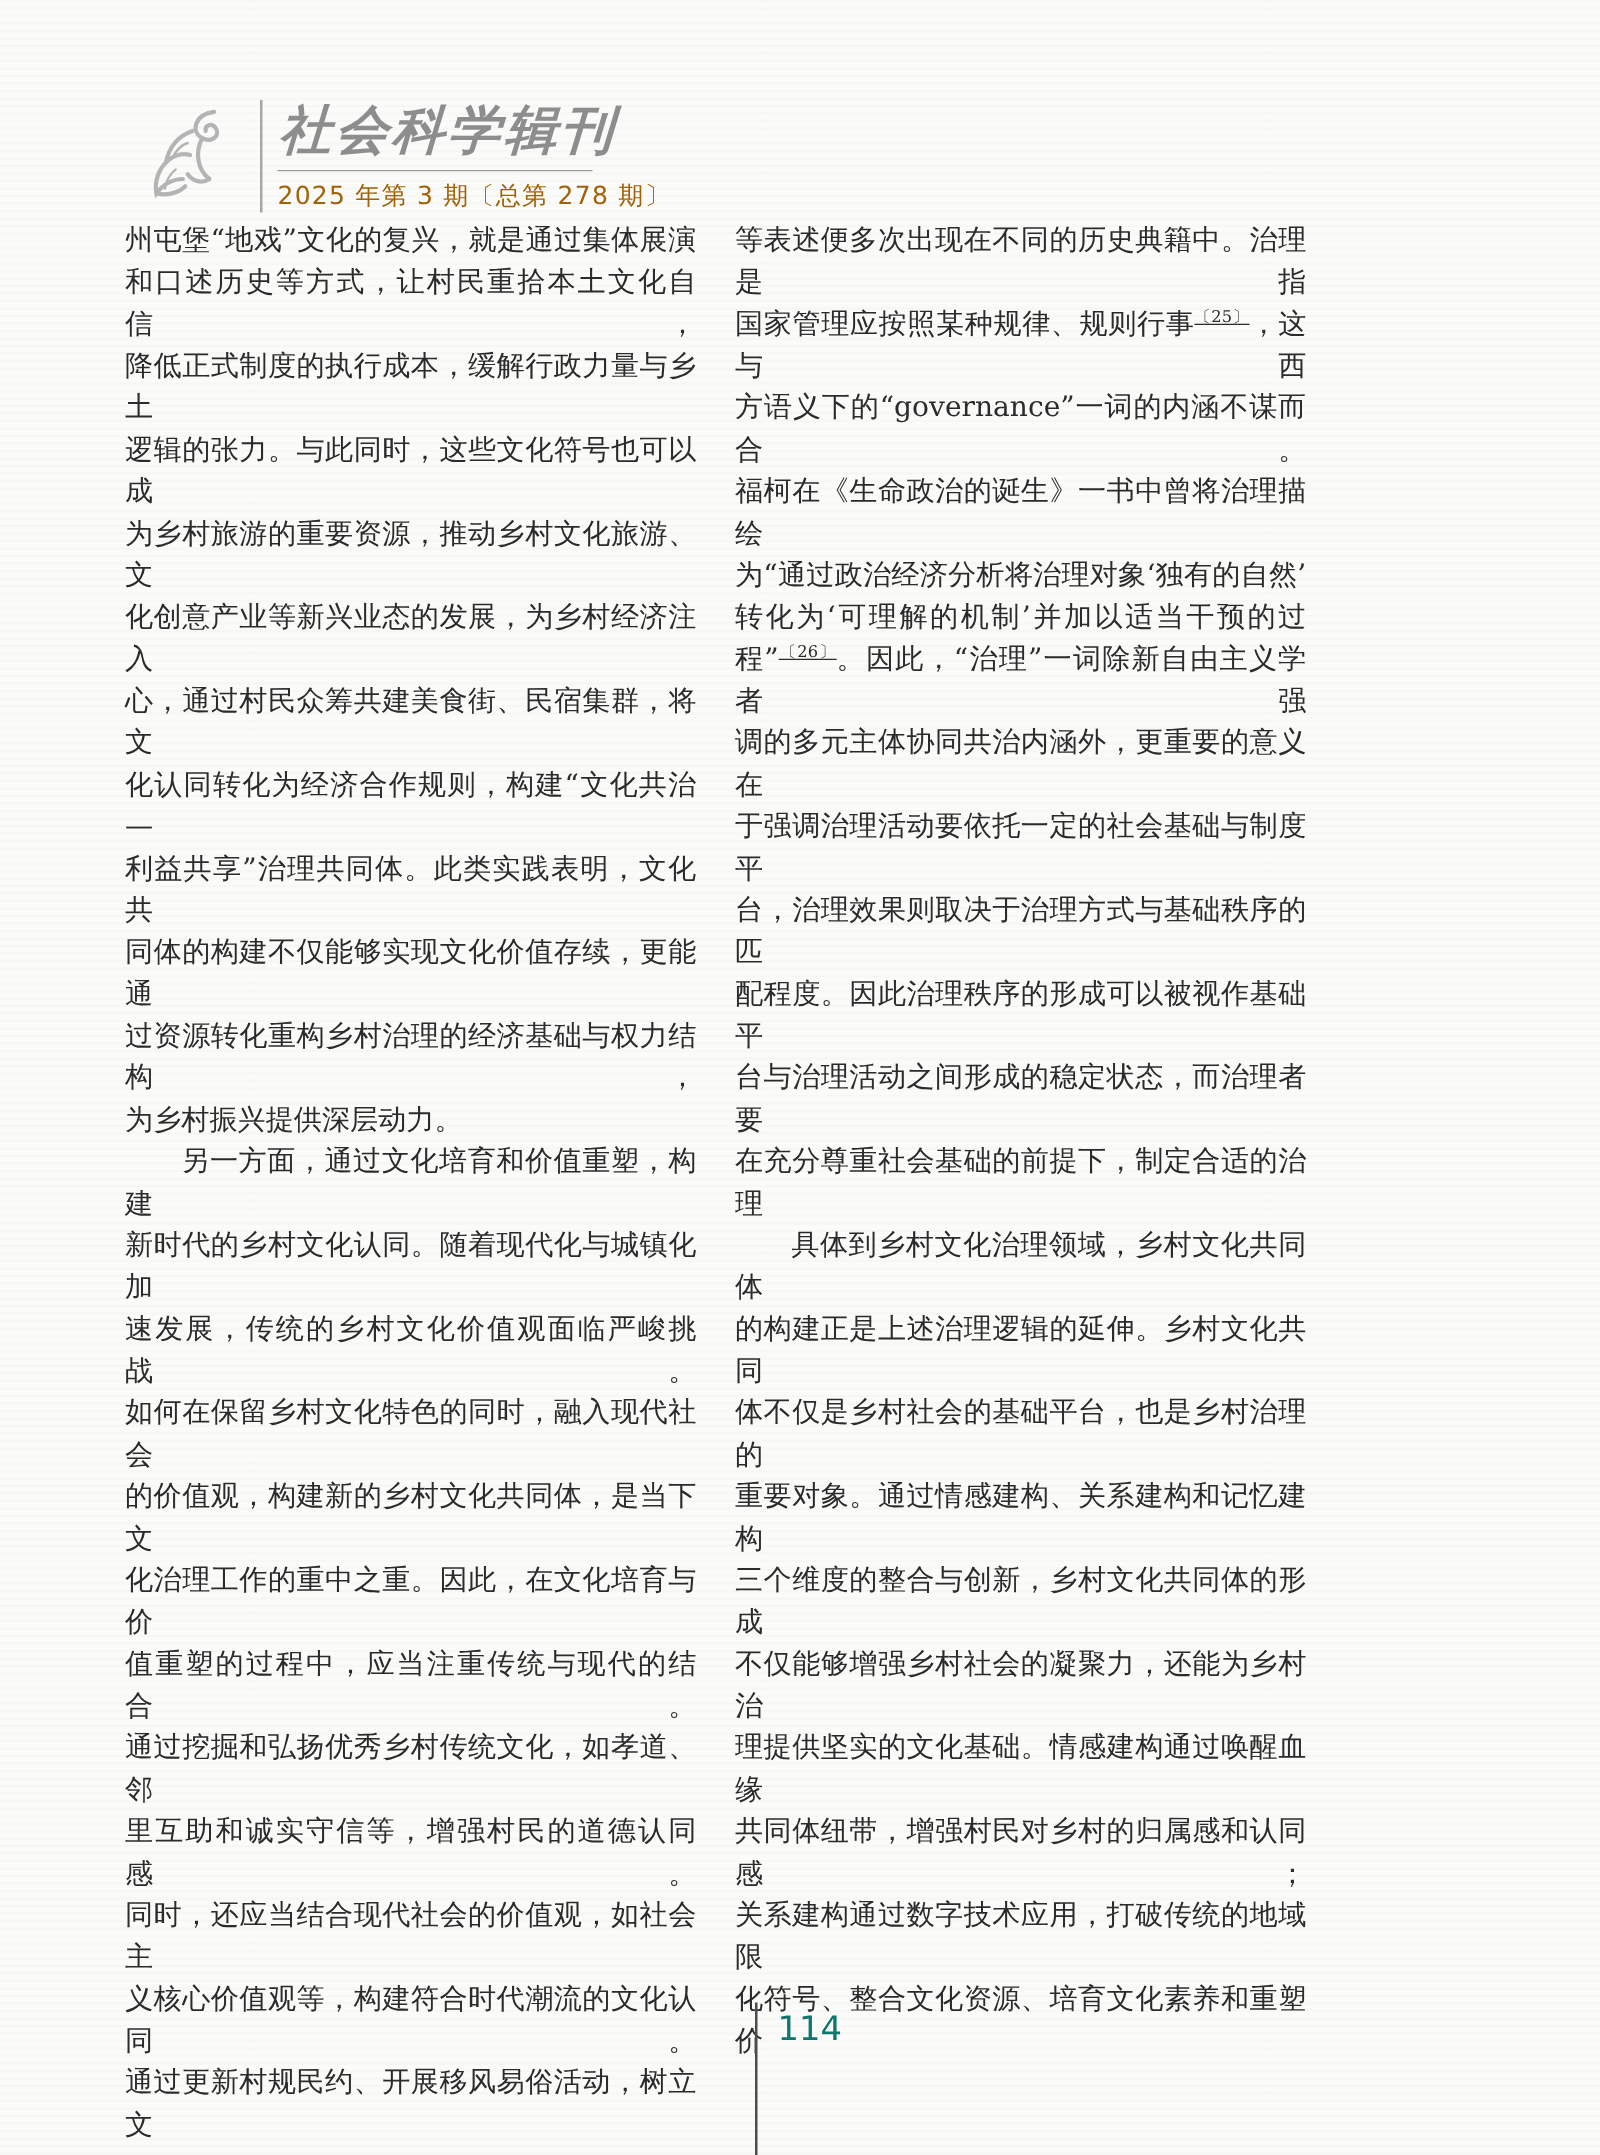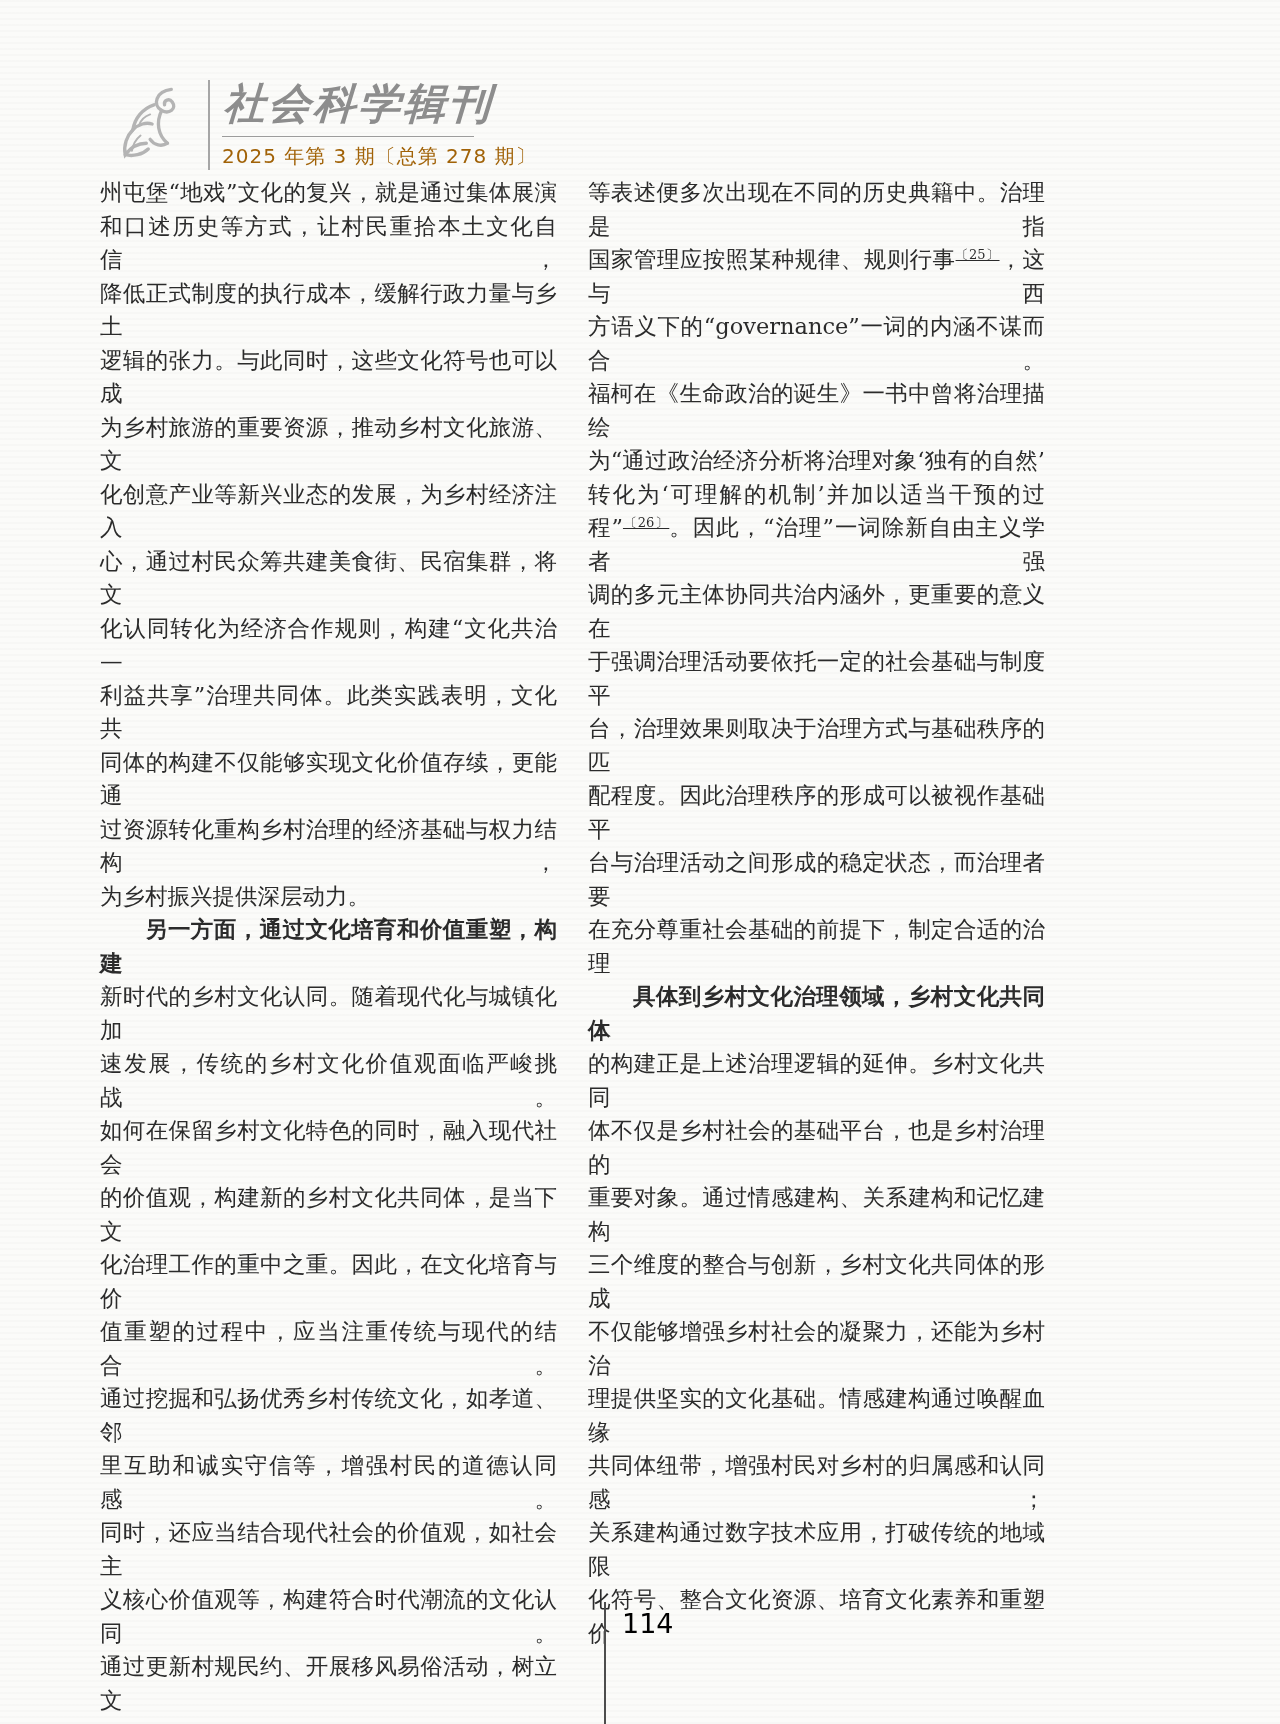--- a/index.html
+++ b/index.html
@@ -38,30 +38,30 @@
   
   .column {
     position: absolute; top: 176px; width: 457px;
     font-size: 22.5px; line-height: 33.5px; color: #2b2b2b;
   }
   .col-left  { left: 100px; }
   .col-right { left: 588px; }
   .para { margin: 0; }
   .line { text-align: justify; text-align-last: justify; }
   .line.last { text-align-last: left; }
-  .line.indent { text-indent: 2em; font-weight: bold; }
+  .line.indent { text-indent: 2em; }
   .line sup {
     font-size: 13px; line-height: 0; vertical-align: super; letter-spacing: 0; text-decoration: underline;
   }
 
   
   .footer-rule { position: absolute; left: 604px; top: 1602px; width: 2px; height: 122px; background: #4d4d4d; }
   .page-number {
     position: absolute; left: 622px; top: 1608px;
-    font-family: "DejaVu Sans", sans-serif; font-size: 27px; color: #000000;
+    font-family: "DejaVu Sans", sans-serif; font-size: 27px; color: #0f766e;
   }
 </style>
 </head>
 <body>
 
 <div class="page">
 
   <div class="logo-ornament">
     <svg viewBox="0 0 100 100" width="96" height="96">
       <g fill="none" stroke="#b4b4b4" stroke-width="3.5" stroke-linecap="round">

